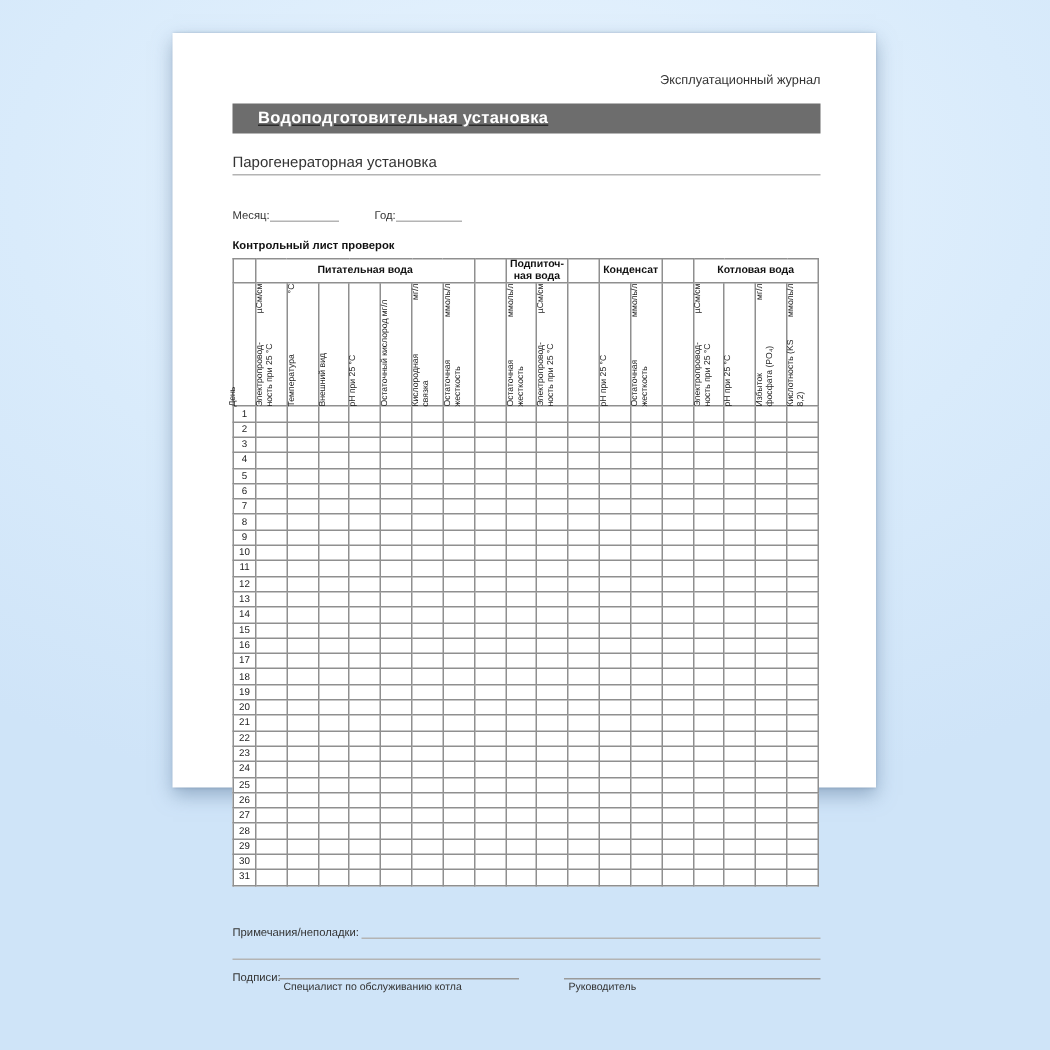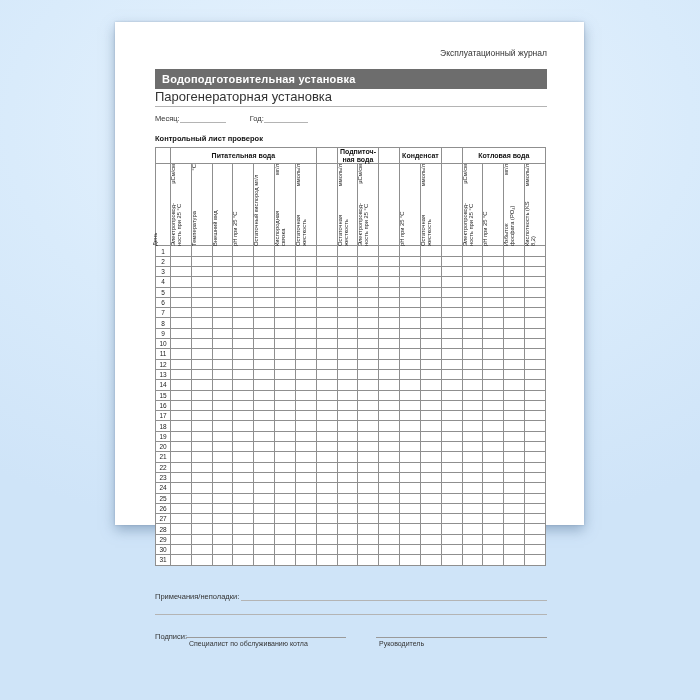--- a/index.html
+++ b/index.html
@@ -13,25 +13,25 @@
     position:absolute;left:115px;top:22px;width:469px;height:503px;
     background:#ffffff;
     box-shadow:0 5px 12px rgba(96,126,158,.55), 0 0 2px rgba(110,135,160,.45);
     box-sizing:border-box;
     padding:24px 37px 0 40px;
     color:#2b2b2b;
   }
   .journal-label{ text-align:right; font-size:8.5px; color:#333; margin-top:2px; }
   .banner{
     margin-top:11px; height:20px; background:#6d6d6d;
-    display:flex; align-items:center; padding-left:7px; box-sizing:border-box;
+    display:flex; align-items:center; padding-left:17px; box-sizing:border-box;text-decoration:underline;
   }
   .banner span{ color:#ffffff; font-weight:700; font-size:11px; letter-spacing:.2px; }
-  .plant-row{ border-bottom:1px solid #b4b4b4; padding-bottom:2px; font-size:13px; color:#333; }
-  .my-row{ margin-top:7px; font-size:7.5px; color:#333; display:flex; align-items:center; }
+  .plant-row{ margin-top:14px; border-bottom:1px solid #b4b4b4; padding-bottom:2px; font-size:10px; color:#333; }
+  .my-row{ margin-top:22px; font-size:7.5px; color:#333; display:flex; align-items:center; }
   .fill-line{ display:inline-block; border-bottom:1px solid #b4b4b4; height:8px; }
   .fill-line.month{ width:46px; margin-right:24px; }
   .fill-line.year{ width:44px; }
   .checklist-title{ margin-top:11px; font-size:7.5px; font-weight:700; color:#111; margin-bottom:4px; }
 
   table.grid{ border-collapse:collapse; table-layout:fixed; width:391px; background:#fff; }
   table.grid col{ width:auto; }
   table.grid col.cday{ width:15px; }
   table.grid th, table.grid td{ border:1px solid #8f8f8f; padding:0; box-sizing:border-box; }
   .gh{ height:16px; font-size:7px; font-weight:700; text-align:center; vertical-align:middle; line-height:1.1; color:#111; }
@@ -44,21 +44,21 @@
   }
   .lbl{ max-width:64px; }
   .lbl.wide{ max-width:104px; }
   .unit{ white-space:nowrap; padding-left:2px; }
   td.day{ font-size:6.5px; line-height:9px; text-align:center; color:#222; height:10.3px; }
   td.cell{ height:10.3px; }
 
   .notes-row{ margin-top:26px; display:flex; align-items:flex-end; font-size:7.5px; color:#333; }
   .notes-row .notes-line{ flex:1; border-bottom:1px solid #b4b4b4; height:8px; margin-left:2px; }
   .notes-line2{ margin-top:12px; border-bottom:1px solid #b4b4b4; height:1px; }
-  .sign-block{ margin-top:16px; display:flex; font-size:7.5px; color:#333;justify-content:space-between; }
+  .sign-block{ margin-top:6px; display:flex; font-size:7.5px; color:#333;justify-content:space-between; }
   .sign-label{ width:31px; padding-top:1px; }
   .sig{ display:flex; flex-direction:column; }
   .sig1{ width:160px; margin-right:30px; }
   .sig2{ flex:1; }
   .sig-line{ border-bottom:1px solid #9a9a9a; height:6px; }
   .sig-name{ font-size:7px; color:#333; margin-top:2px; padding-left:3px; }
 </style>
 </head>
 <body>
 

